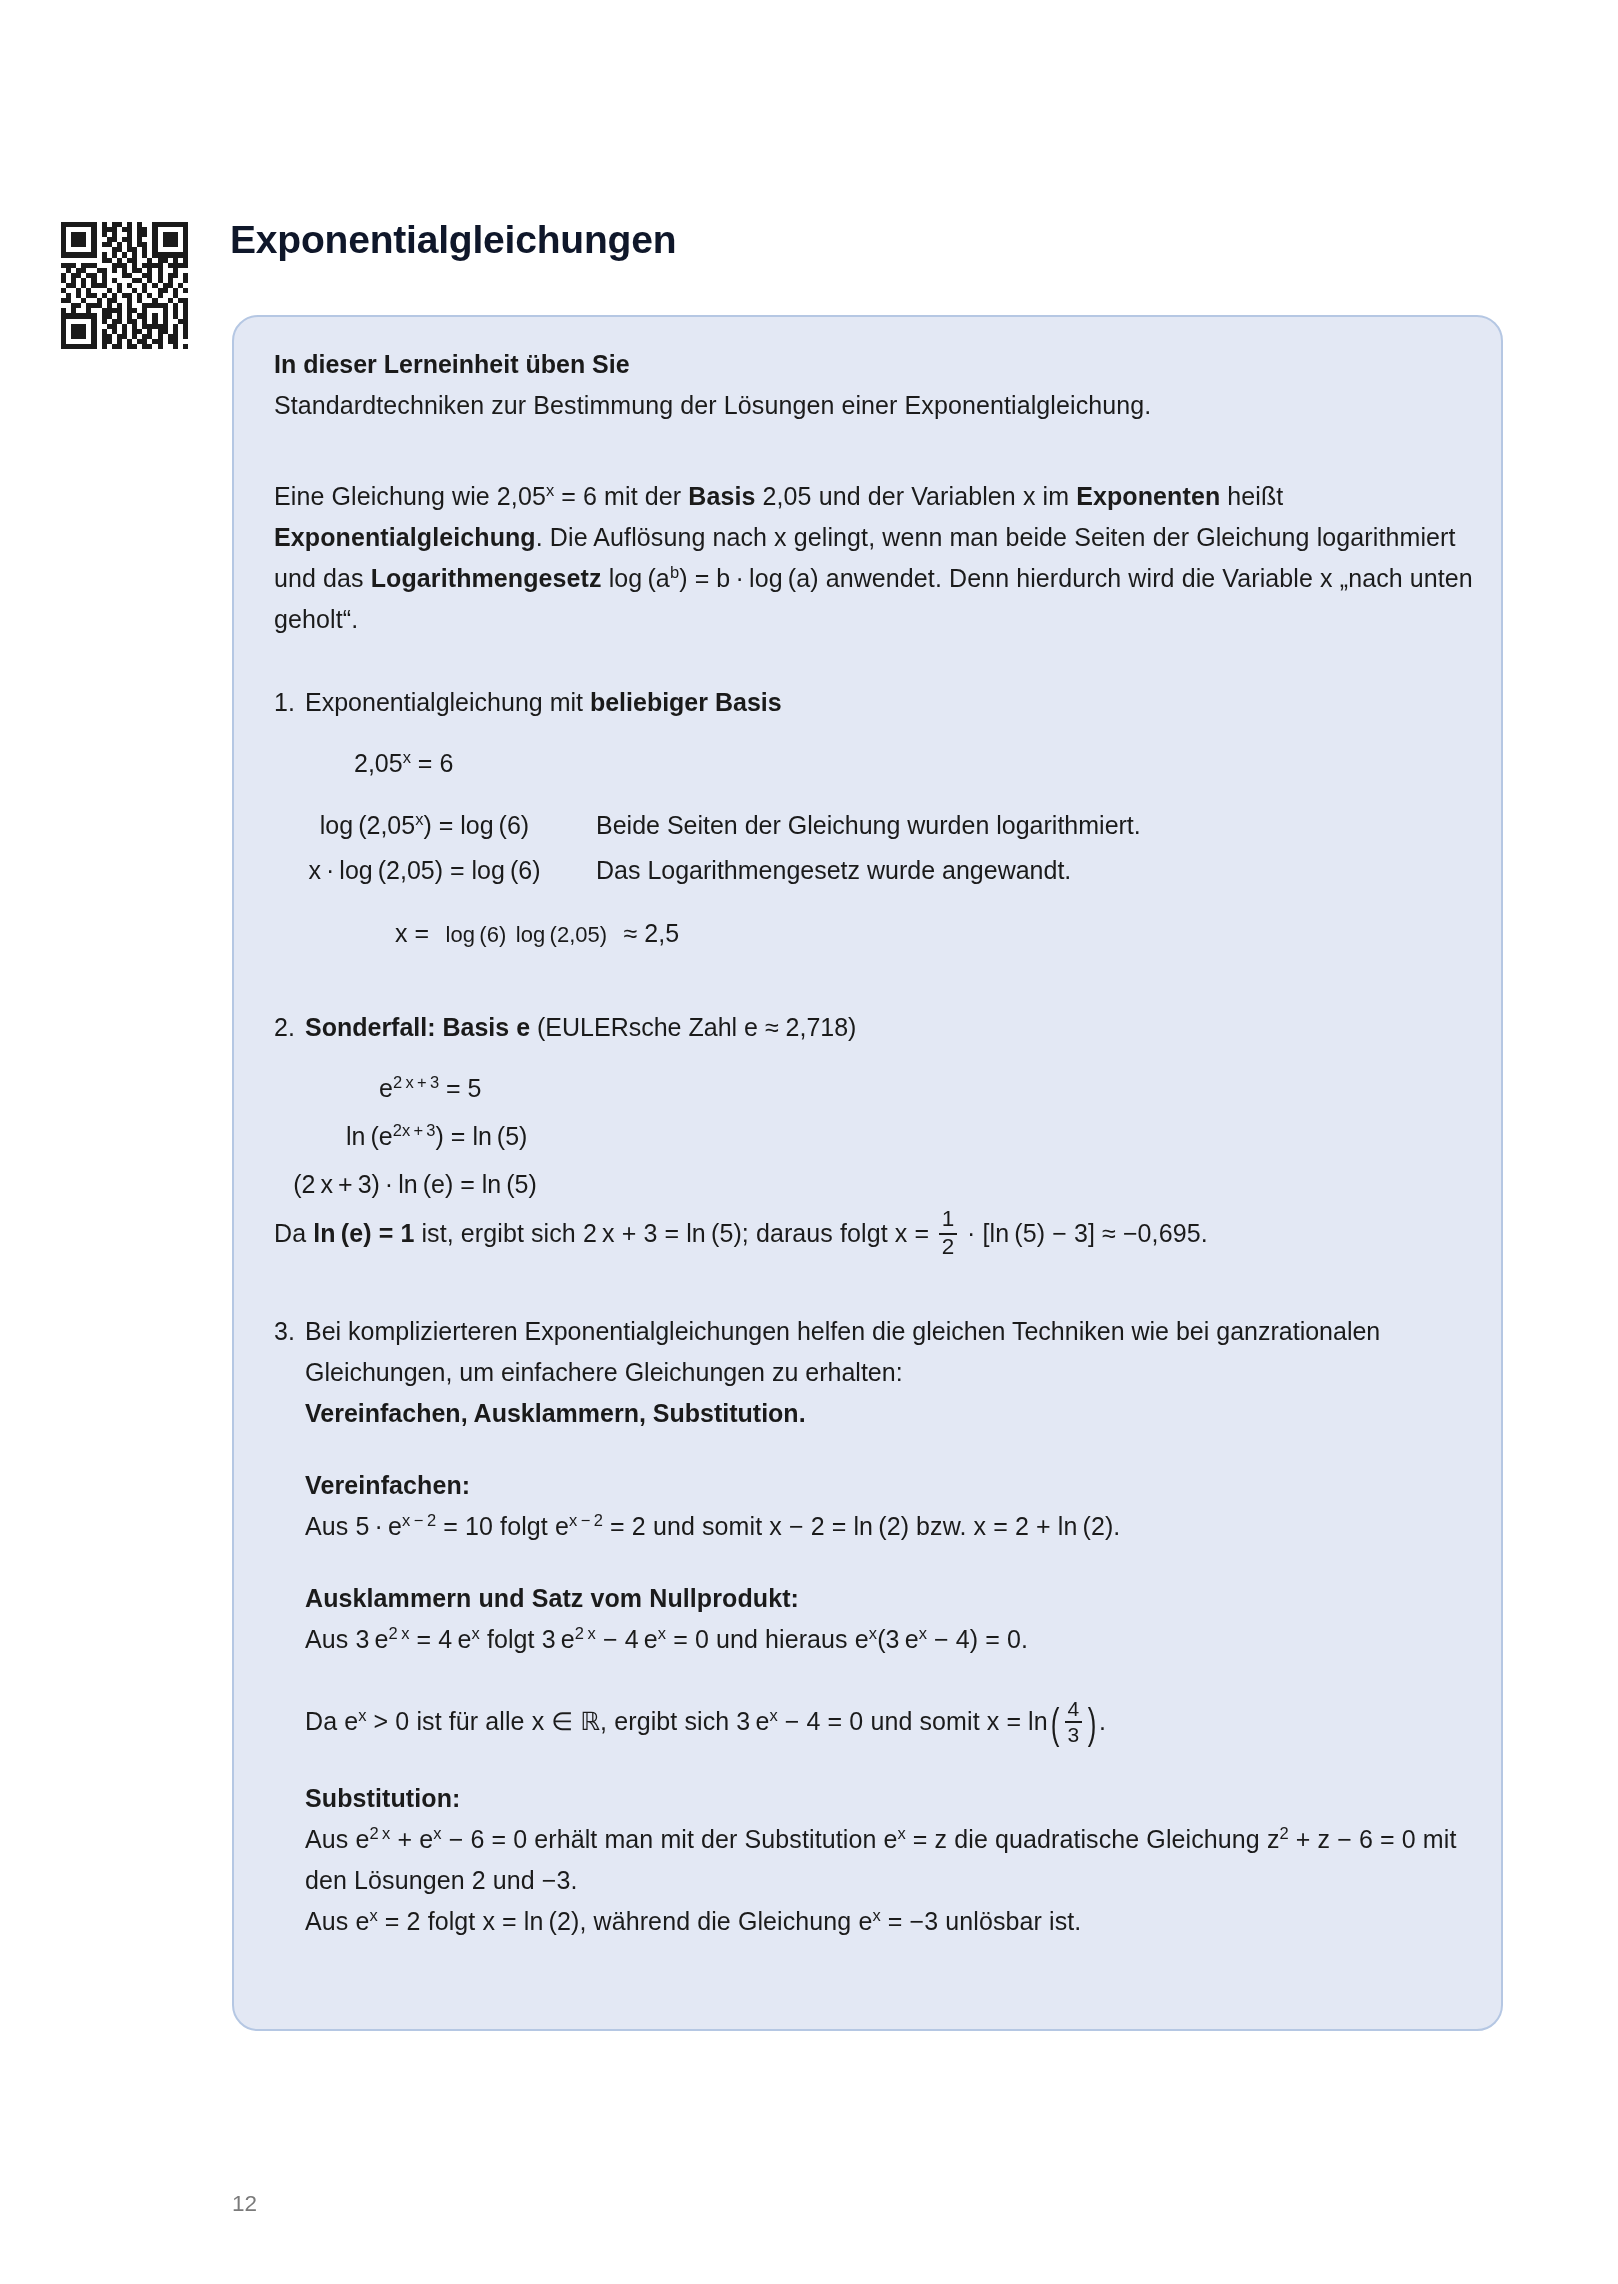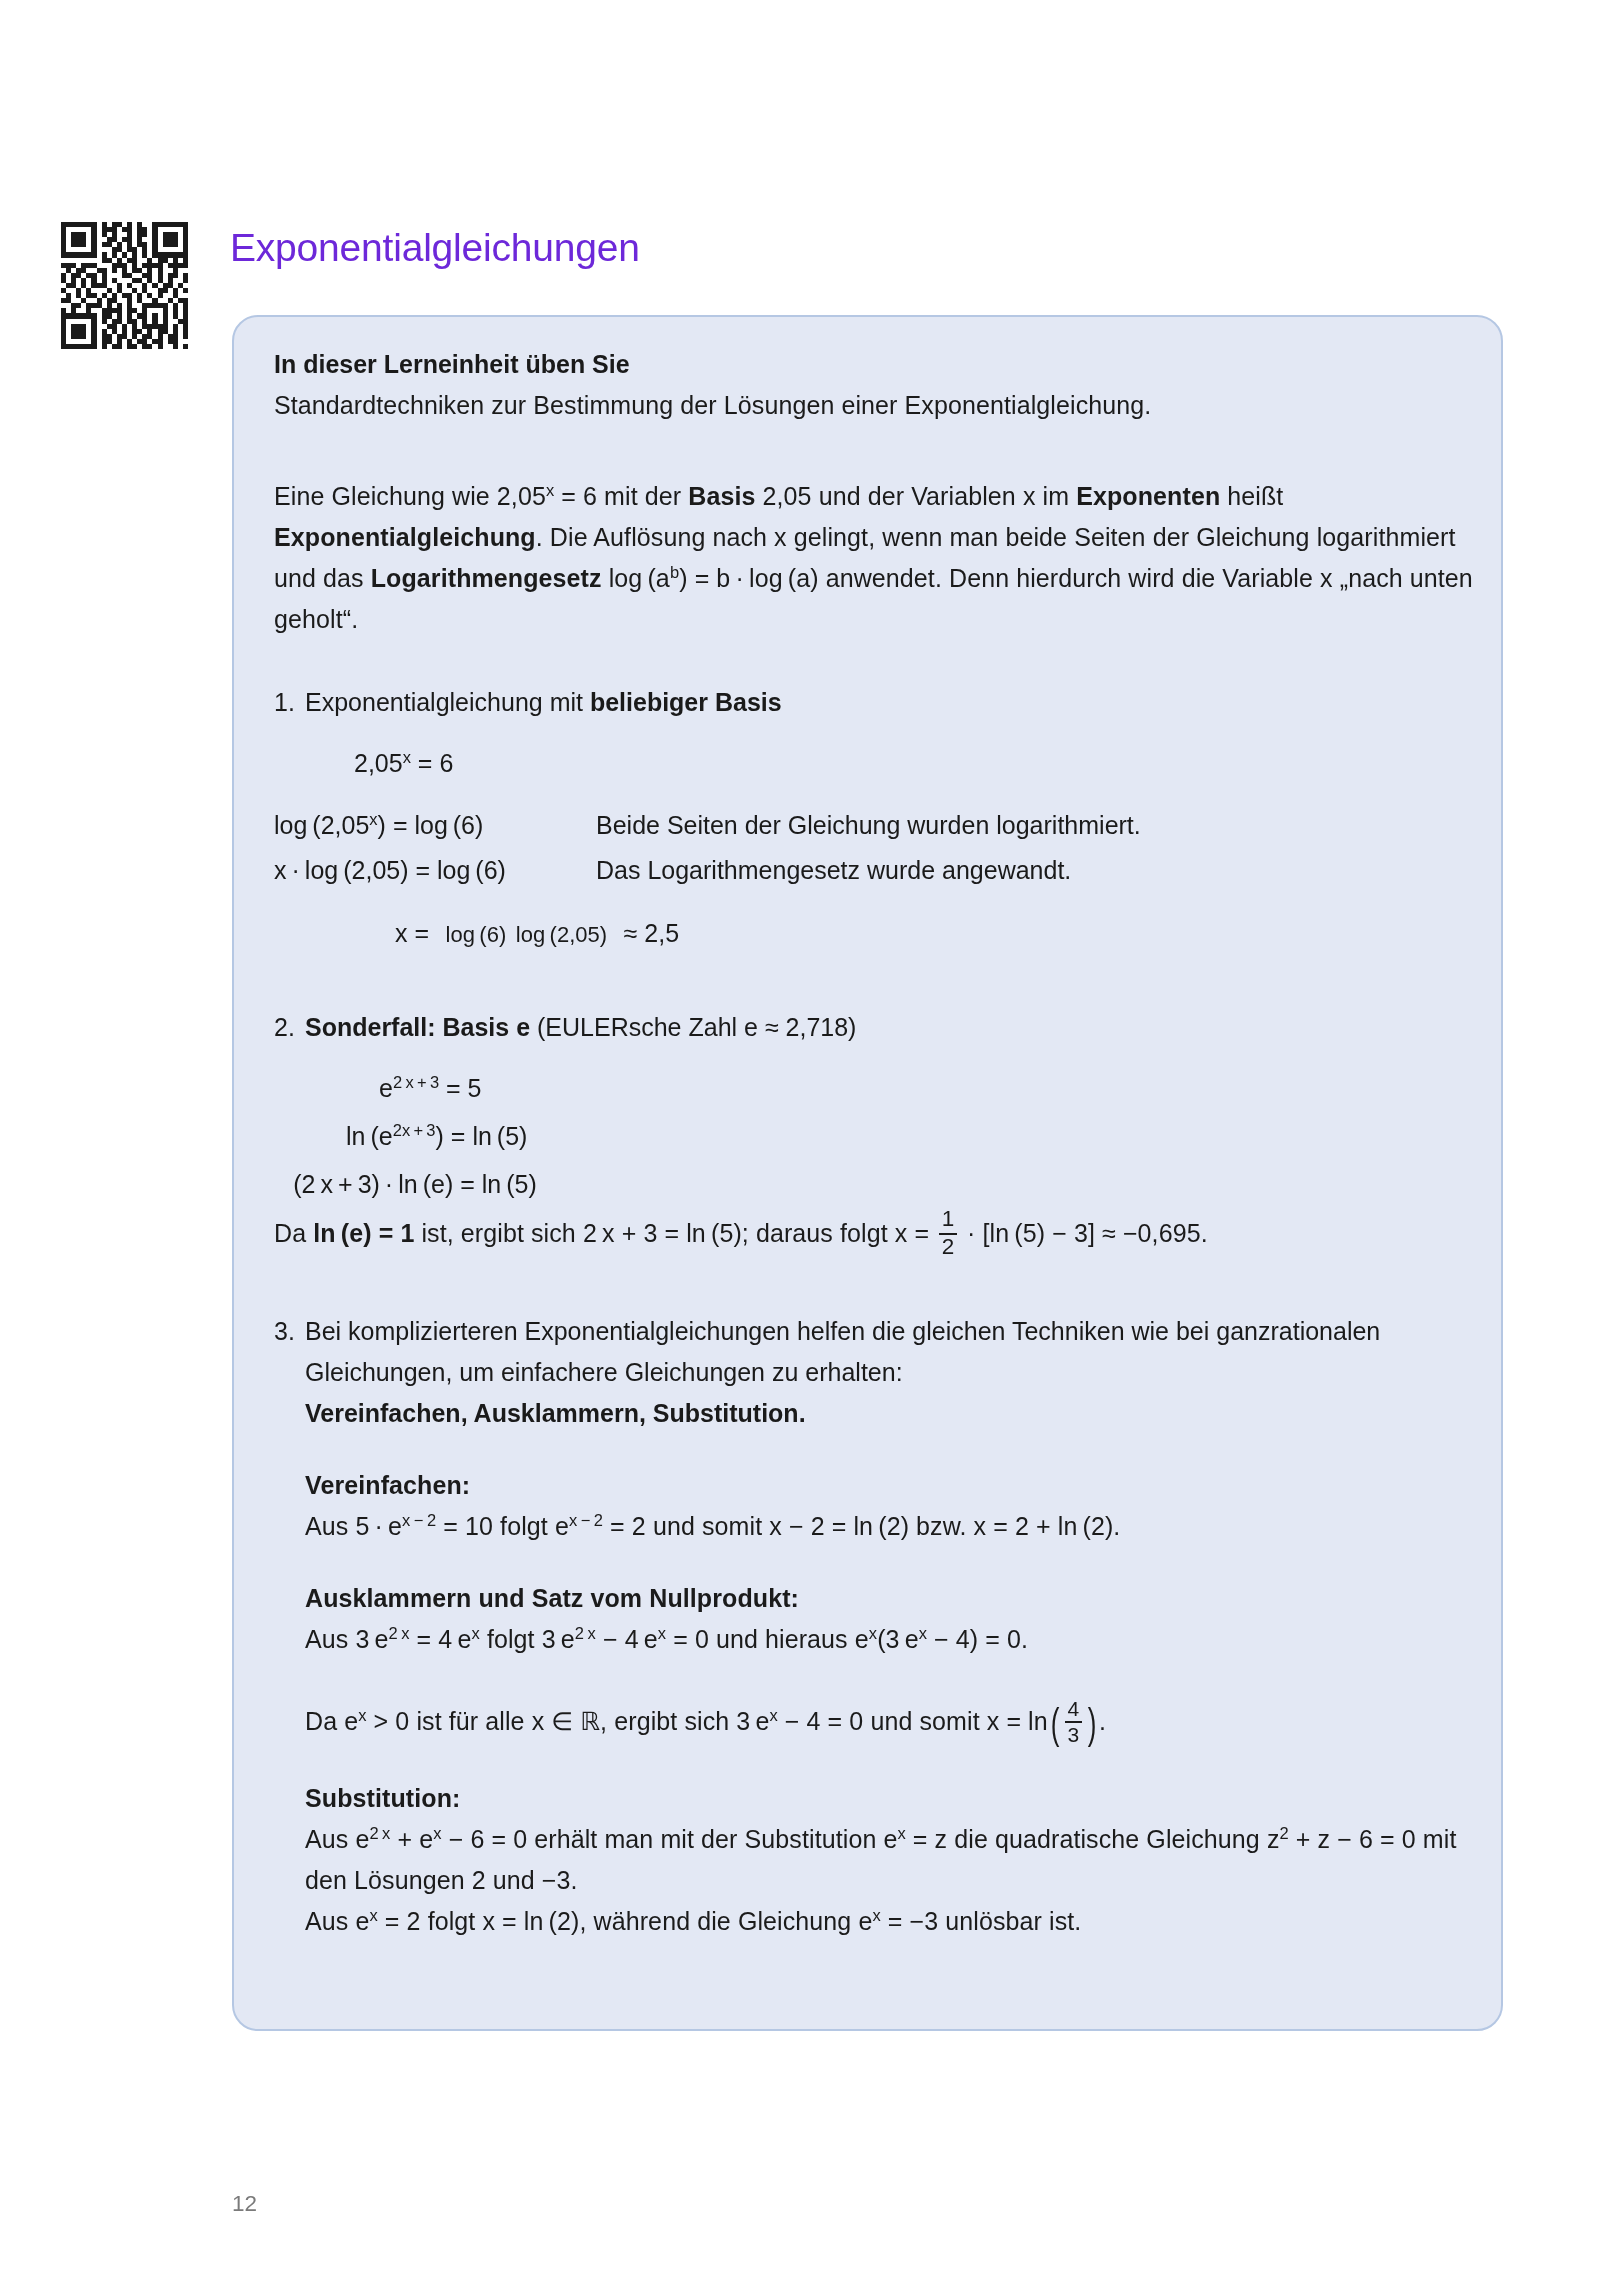--- a/index.html
+++ b/index.html
@@ -28,25 +28,24 @@
     top: 222px;
     width: 127px;
     height: 127px;
     image-rendering: pixelated;
   }
   .page-title {
     position: absolute;
     left: 230px;
     top: 219px;
     font-size: 39px;
-    font-weight: 400;
+    font-weight: 700;
     letter-spacing: -0.2px;
-    color: #6d28d9;
+    color: #0f172a;
     line-height: 1.1;
-    margin-top: 8px;
   }
 
   
   .panel {
     position: absolute;
     left: 232px;
     top: 315px;
     width: 1271px;
     height: 1716px;
     box-sizing: border-box;
@@ -94,21 +93,21 @@
   
   .eqrow {
     display: flex;
     align-items: baseline;
     font-size: 25px;
     line-height: 45px;
   }
   .eqrow .eq {
     width: 322px;
     flex: 0 0 322px;
-    text-align: left;
+    text-align: center;
     padding-right: 21px;
     box-sizing: border-box;
     white-space: nowrap;
   }
   .eqrow .cmt { flex: 1 1 auto; }
 
   .eqline {
     font-size: 25px;
     line-height: 48px;
     white-space: nowrap;

